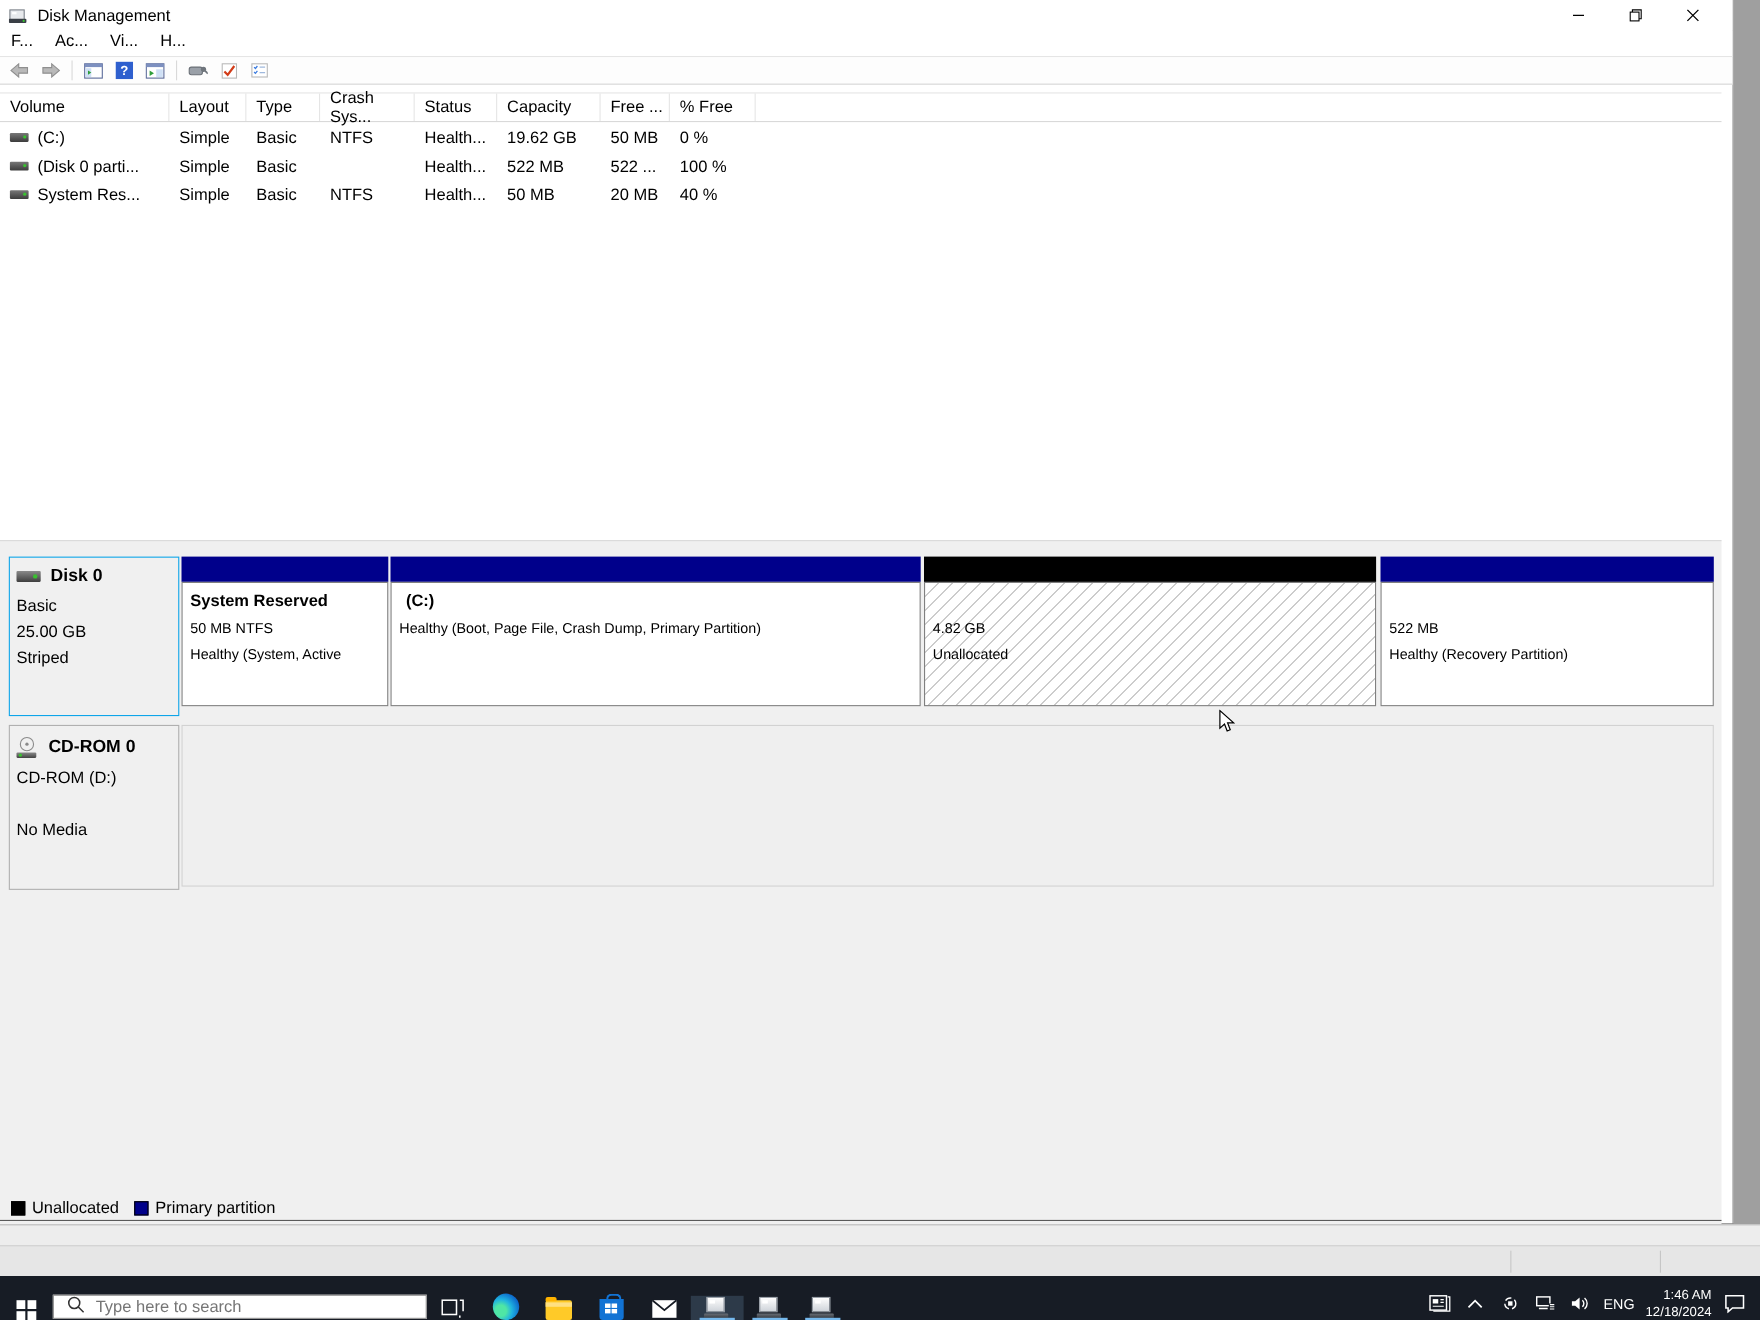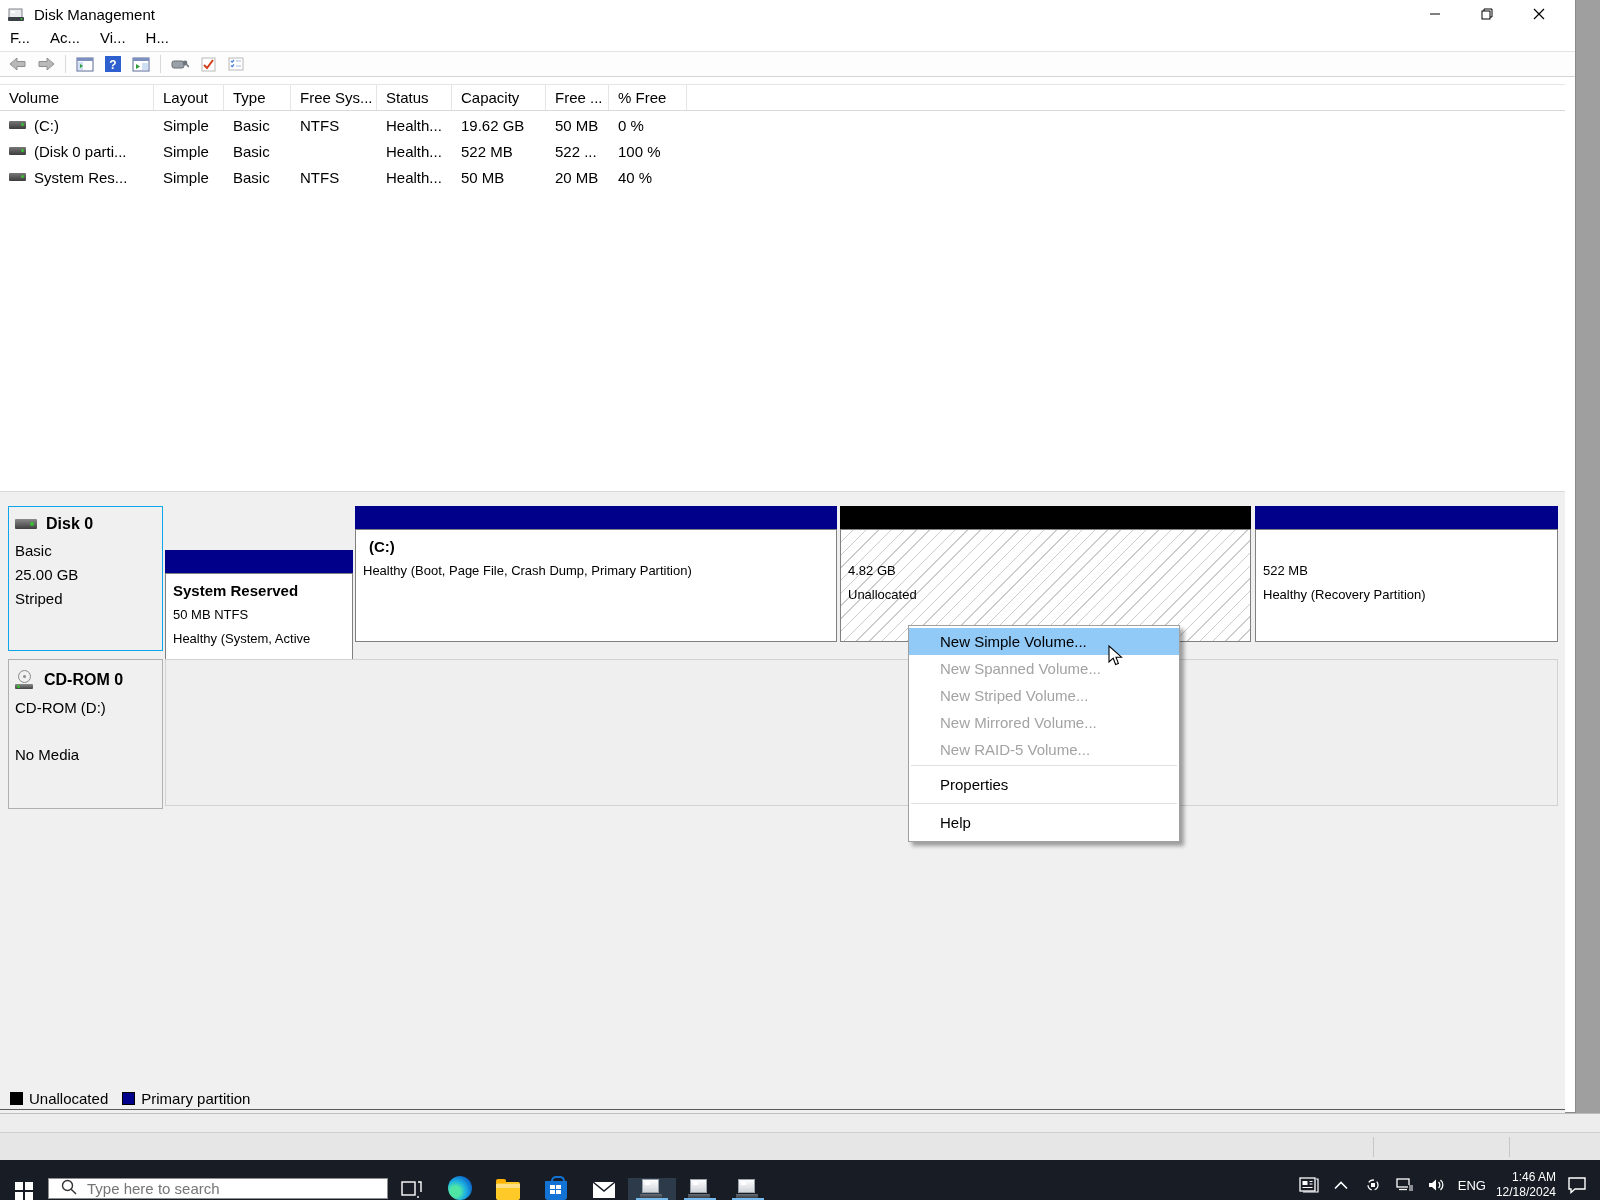--- a/index.html
+++ b/index.html
@@ -206,21 +206,21 @@
           <line x1="8" y1="9" x2="13" y2="9" stroke="#9fb9dd"></line>
         </svg>
     </span>
   </div>
 
   <div class="abs listview">
     <div class="lv-header">
       <span class="lv-col w-volume">Volume</span>
       <span class="lv-col w-layout">Layout</span>
       <span class="lv-col w-type">Type</span>
-      <span class="lv-col w-fs">Free Sys...</span>
+      <span class="lv-col w-fs">Crash Sys...</span>
       <span class="lv-col w-status">Status</span>
       <span class="lv-col w-cap">Capacity</span>
       <span class="lv-col w-free">Free ...</span>
       <span class="lv-col w-pct">% Free</span>
       <span class="lv-col w-fill"></span>
     </div>
     <div class="lv-rows">
       <div class="lv-row">
         <span class="lv-cell w-volume">
             <span class="vol-ico"></span>
@@ -268,21 +268,21 @@
     <div class="abs disk-label">
       <div class="disk-title">
         <span class="drive-ico"></span>
         <span class="disk-name">Disk 0</span>
       </div>
       <div class="disk-line">Basic</div>
       <div class="disk-line">25.00 GB</div>
       <div class="disk-line">Striped</div>
     </div>
 
-    <div class="partition" style="left:165px; width:188px;margin-top:44px;">
+    <div class="partition" style="left:165px; width:188px;">
       <div class="part-bar" style="background:#00008b;"></div>
       <div class="part-body">
         <div class="part-line1">System Reserved</div>
         <div class="part-line">50 MB NTFS</div>
         <div class="part-line">Healthy (System, Active</div>
       </div>
     </div>
 
     <div class="partition" style="left:355px; width:482px;">
       <div class="part-bar" style="background:#00008b;"></div>
@@ -327,31 +327,20 @@
         <span>Unallocated</span>
       </span>
       <span class="legend-item">
         <span class="legend-swatch" style="background:#00008b;"></span>
         <span>Primary partition</span>
       </span>
     </div>
     <div class="legend-line"></div>
   </div>
 
-  <div class="abs ctx-menu">
-    <div class="ctx-item hl">New Simple Volume...</div>
-    <div class="ctx-item disabled">New Spanned Volume...</div>
-    <div class="ctx-item disabled">New Striped Volume...</div>
-    <div class="ctx-item disabled">New Mirrored Volume...</div>
-    <div class="ctx-item disabled">New RAID-5 Volume...</div>
-    <div class="ctx-sep"></div>
-    <div class="ctx-item tall">Properties</div>
-    <div class="ctx-sep"></div>
-    <div class="ctx-item tall">Help</div>
-  </div>
 
   <div class="abs cursor">
     <svg width="16" height="22" viewBox="0 0 16 22">
         <path d="M1,1 L1,17 L5.2,13.2 L7.6,19.5 L10.4,18.4 L8,12.2 L13.5,12.2 Z" fill="#fff" stroke="#000" stroke-width="1.1"></path>
       </svg>
   </div>
 
 </div>
 
 <div class="abs behind-strip">

